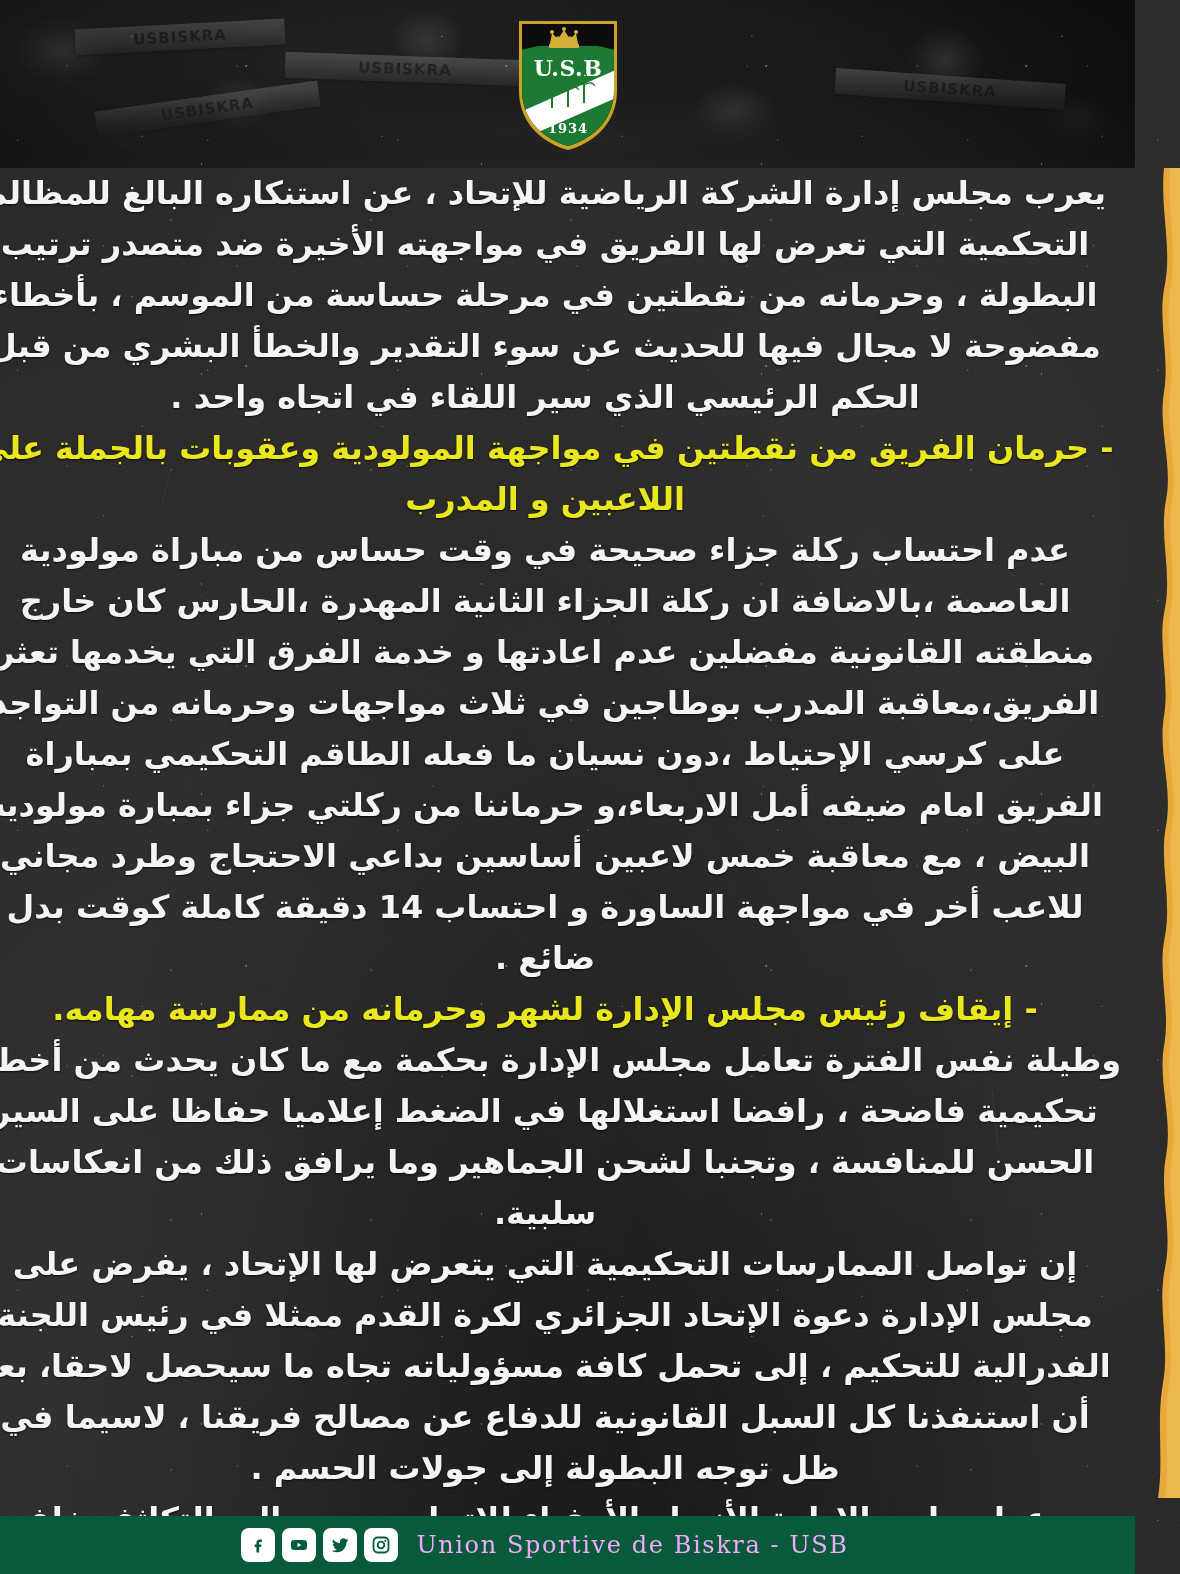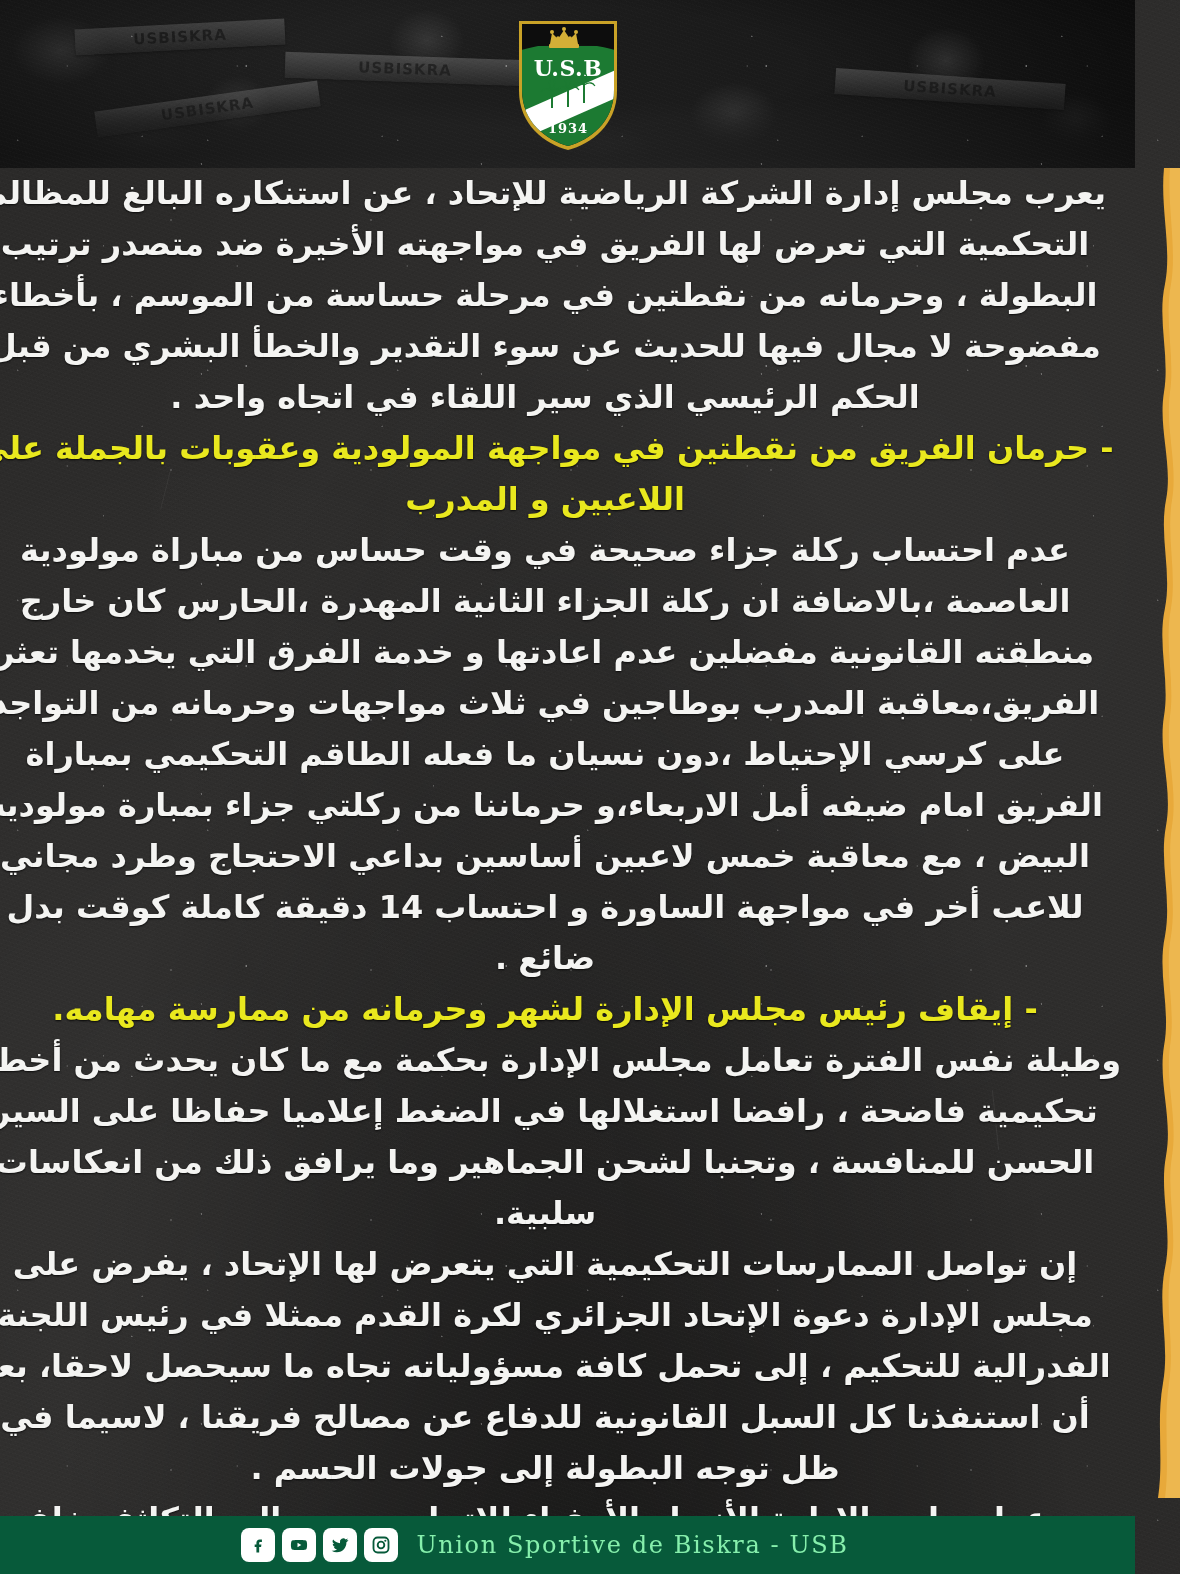--- a/index.html
+++ b/index.html
@@ -124,21 +124,21 @@
     z-index:8;
     direction:ltr;
   }
   .social{display:flex;align-items:center;gap:7px;}
   .sicon{
     width:34px;height:34px;border-radius:8px;background:#ffffff;
     display:flex;align-items:center;justify-content:center;
   }
   .sicon svg{display:block;}
   .footer-text{
-    margin-left:18px;color:#86efac;
+    margin-left:18px;color:#f0abfc;
     font-family:"DejaVu Serif","Liberation Serif",serif;
     font-size:24px;letter-spacing:1.6px;white-space:nowrap;
   }
   
   .scratch{position:absolute;background:rgba(255,255,255,.10);z-index:4;pointer-events:none;}
 </style>
 </head>
 <body>
 
 <div class="poster">

